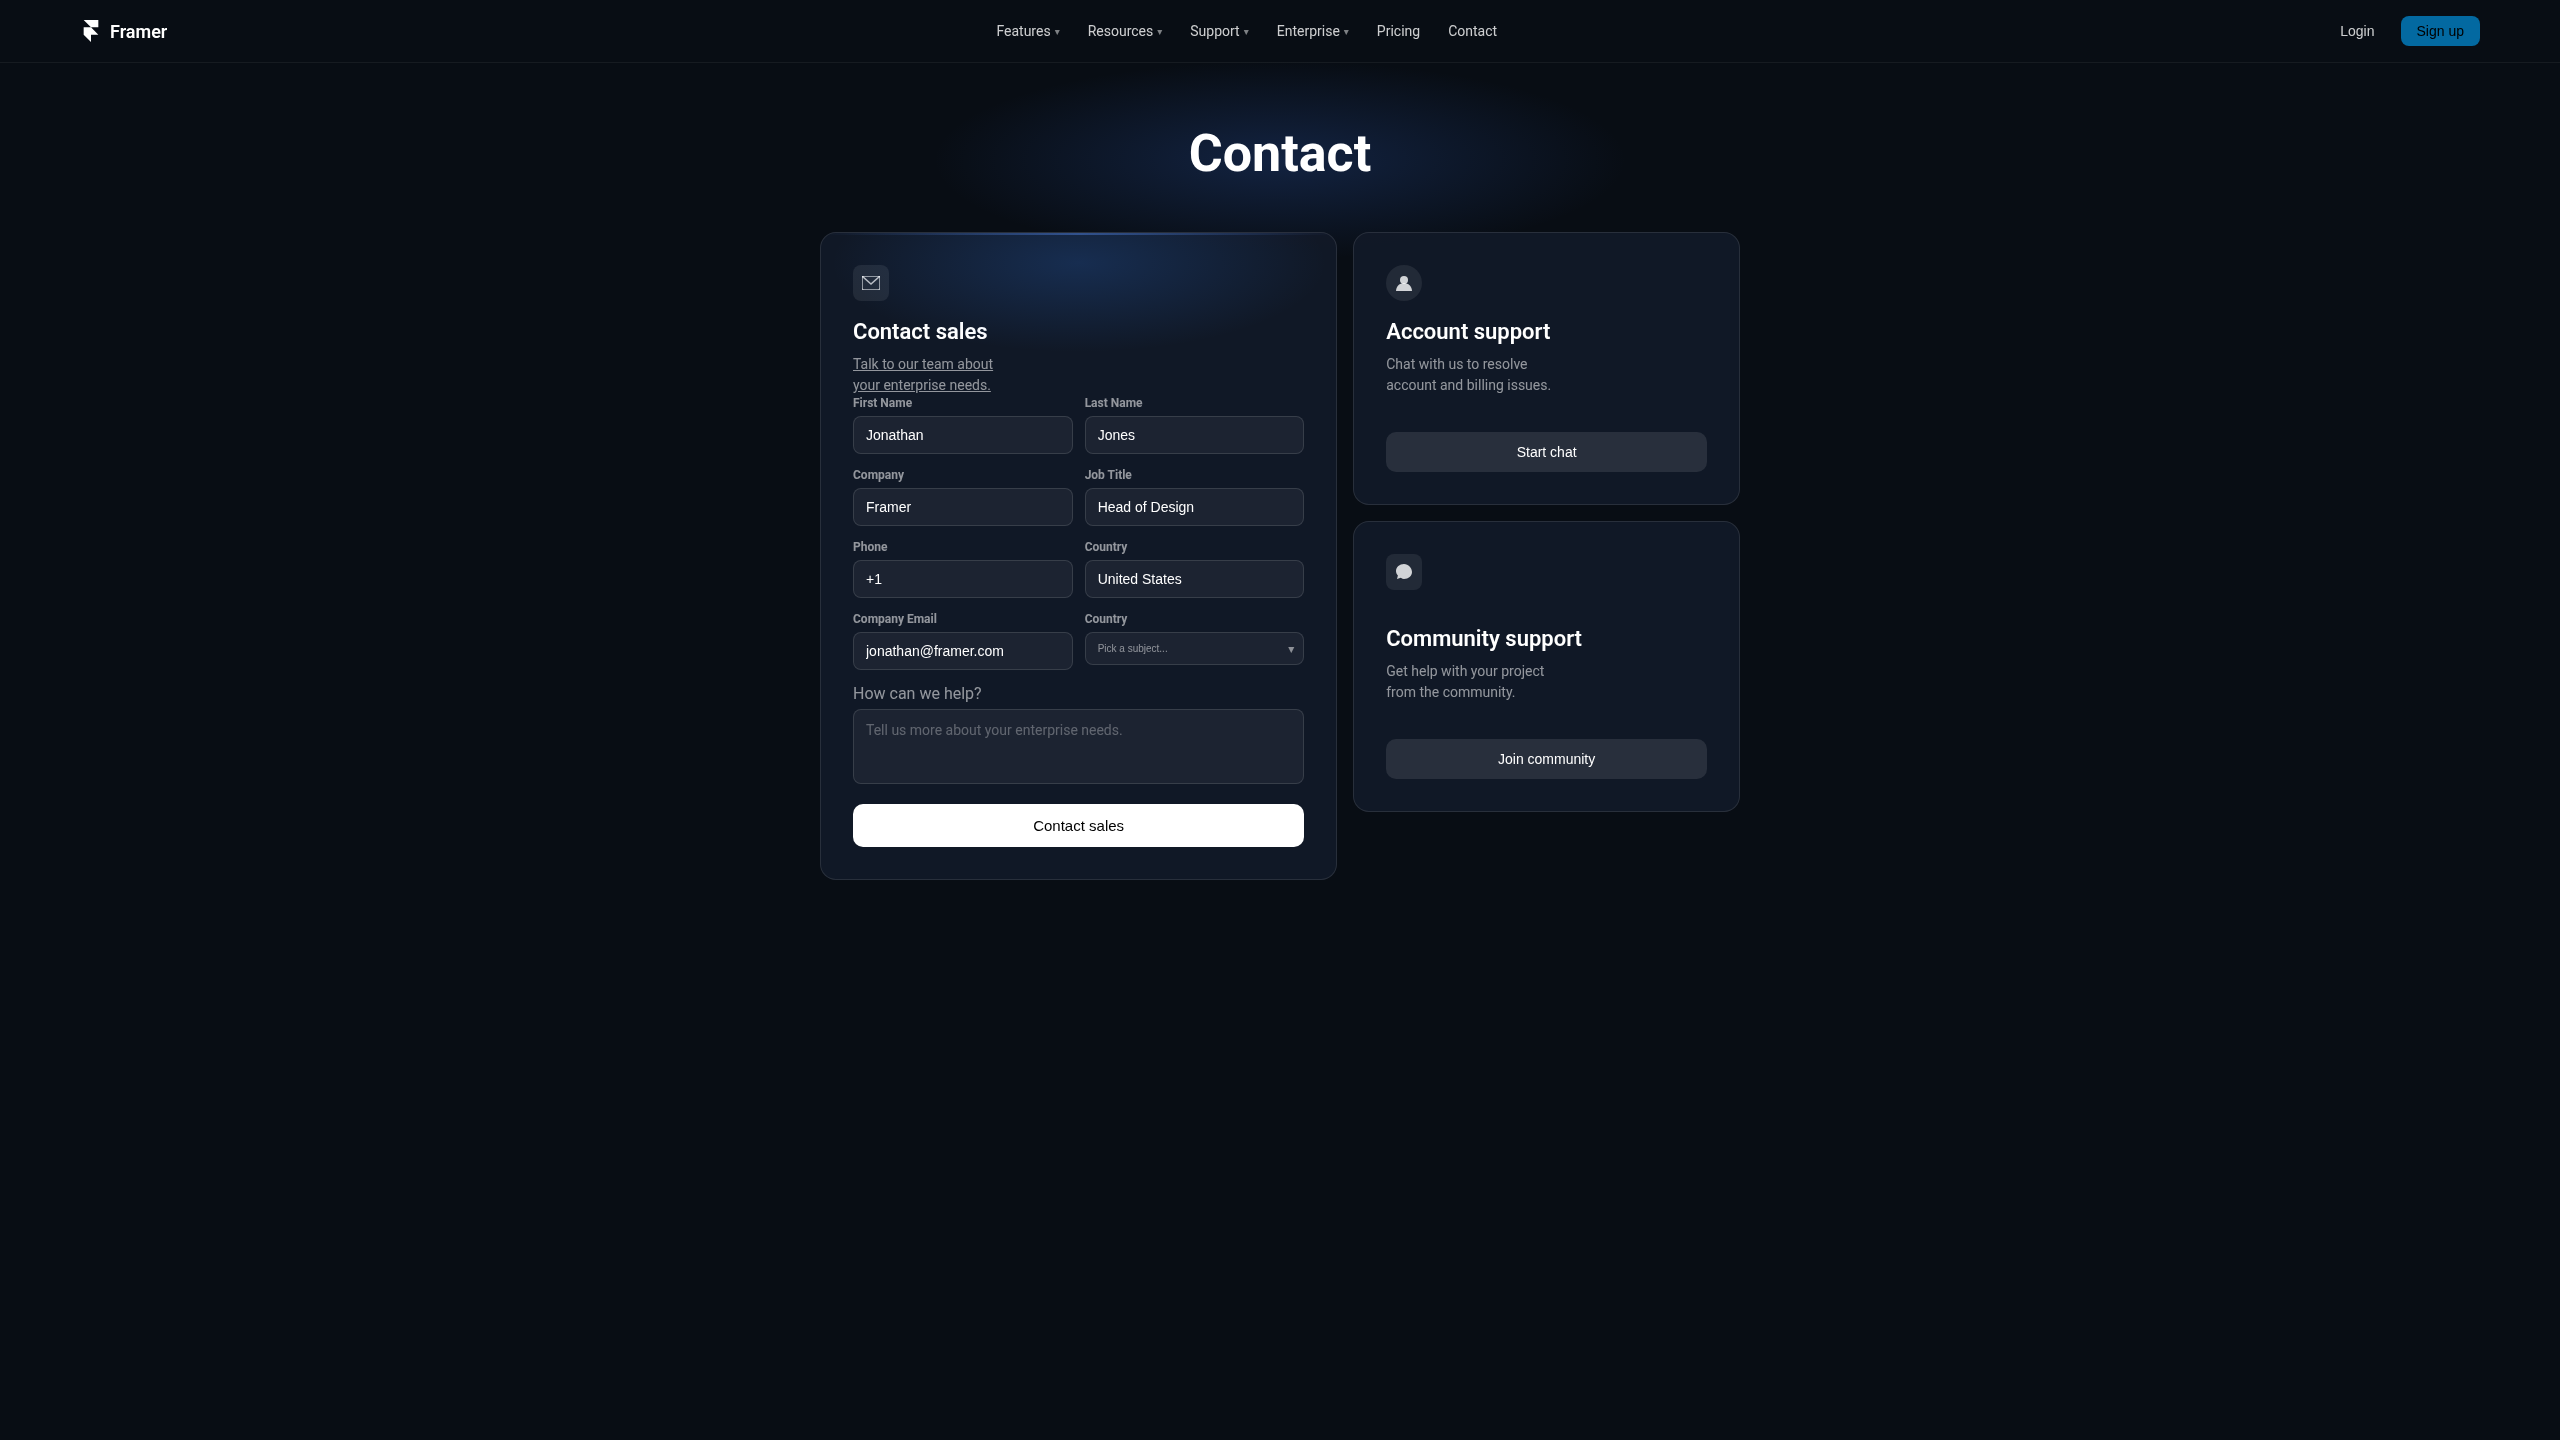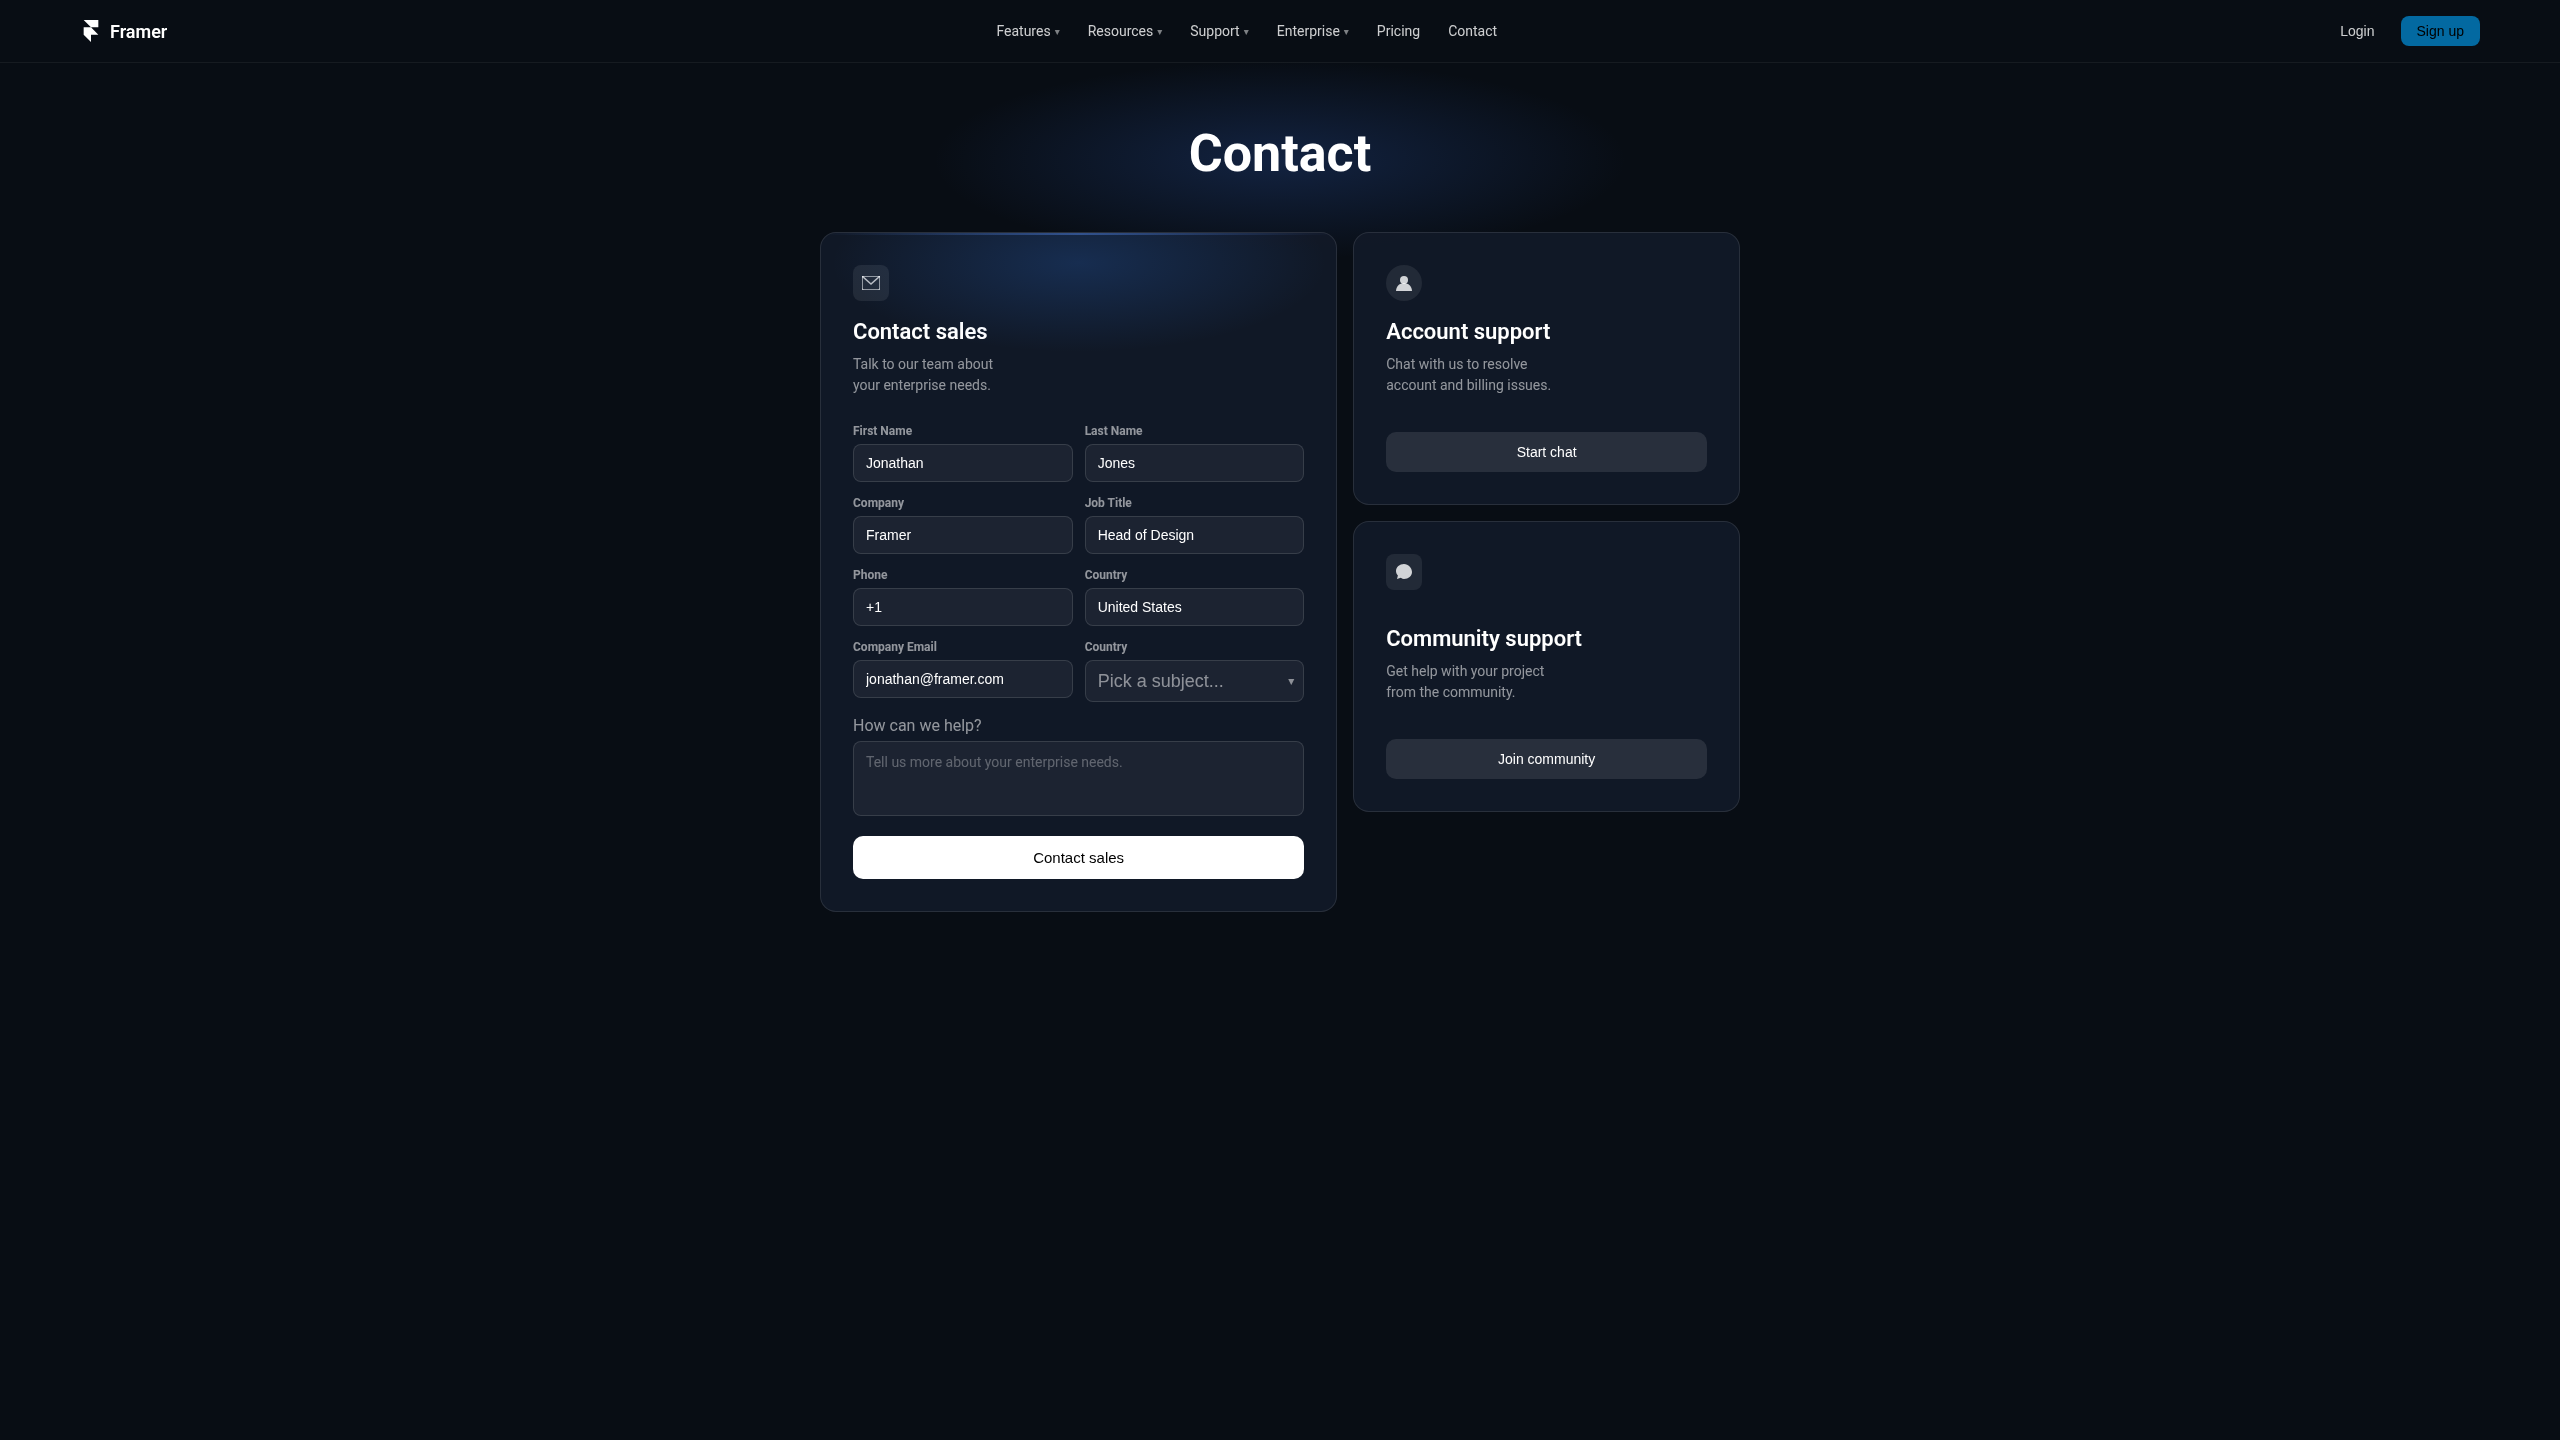--- a/index.html
+++ b/index.html
@@ -167,21 +167,21 @@
       font-size: 22px;
       font-weight: 600;
       color: #ffffff;
       margin-bottom: 10px;
     }
 
     .card-desc {
       font-size: 14px;
       color: rgba(255,255,255,0.55);
       line-height: 1.5;
-      margin-bottom: 28px;
+      text-decoration: underline;
     }
 
     
     .form-row {
       display: flex;
       gap: 12px;
       margin-bottom: 14px;
     }
 
     .form-group {
@@ -215,21 +215,21 @@
 
     .form-select-wrapper {
       position: relative;
     }
 
     .form-select {
       background: rgba(255,255,255,0.05);
       border: 1px solid rgba(255,255,255,0.12);
       border-radius: 8px;
       padding: 10px 36px 10px 12px;
-      font-size: 18px;
+      font-size: 10px;
       color: rgba(255,255,255,0.5);
       outline: none;
       width: 100%;
       appearance: none;
       cursor: pointer;
     }
 
     .form-select-arrow {
       position: absolute;
       right: 10px;

